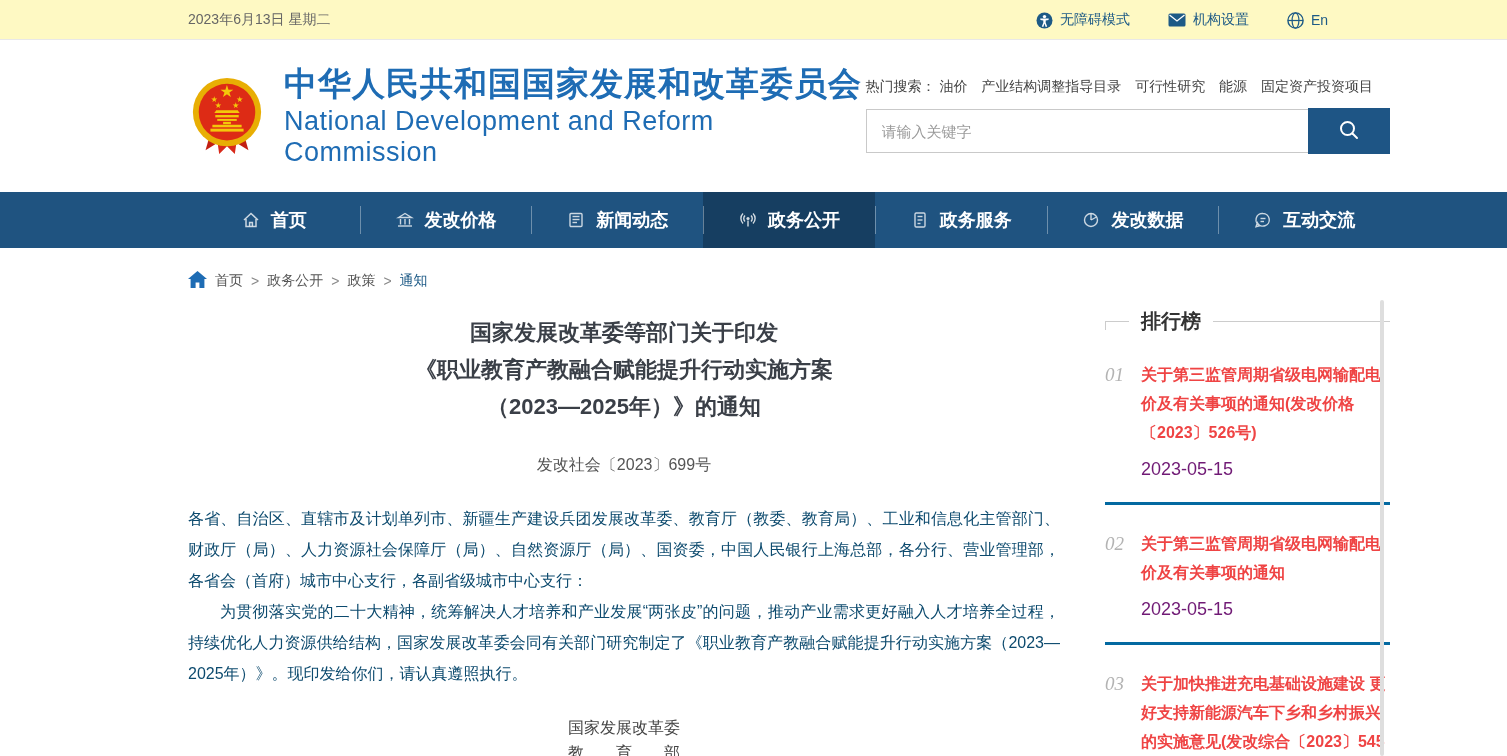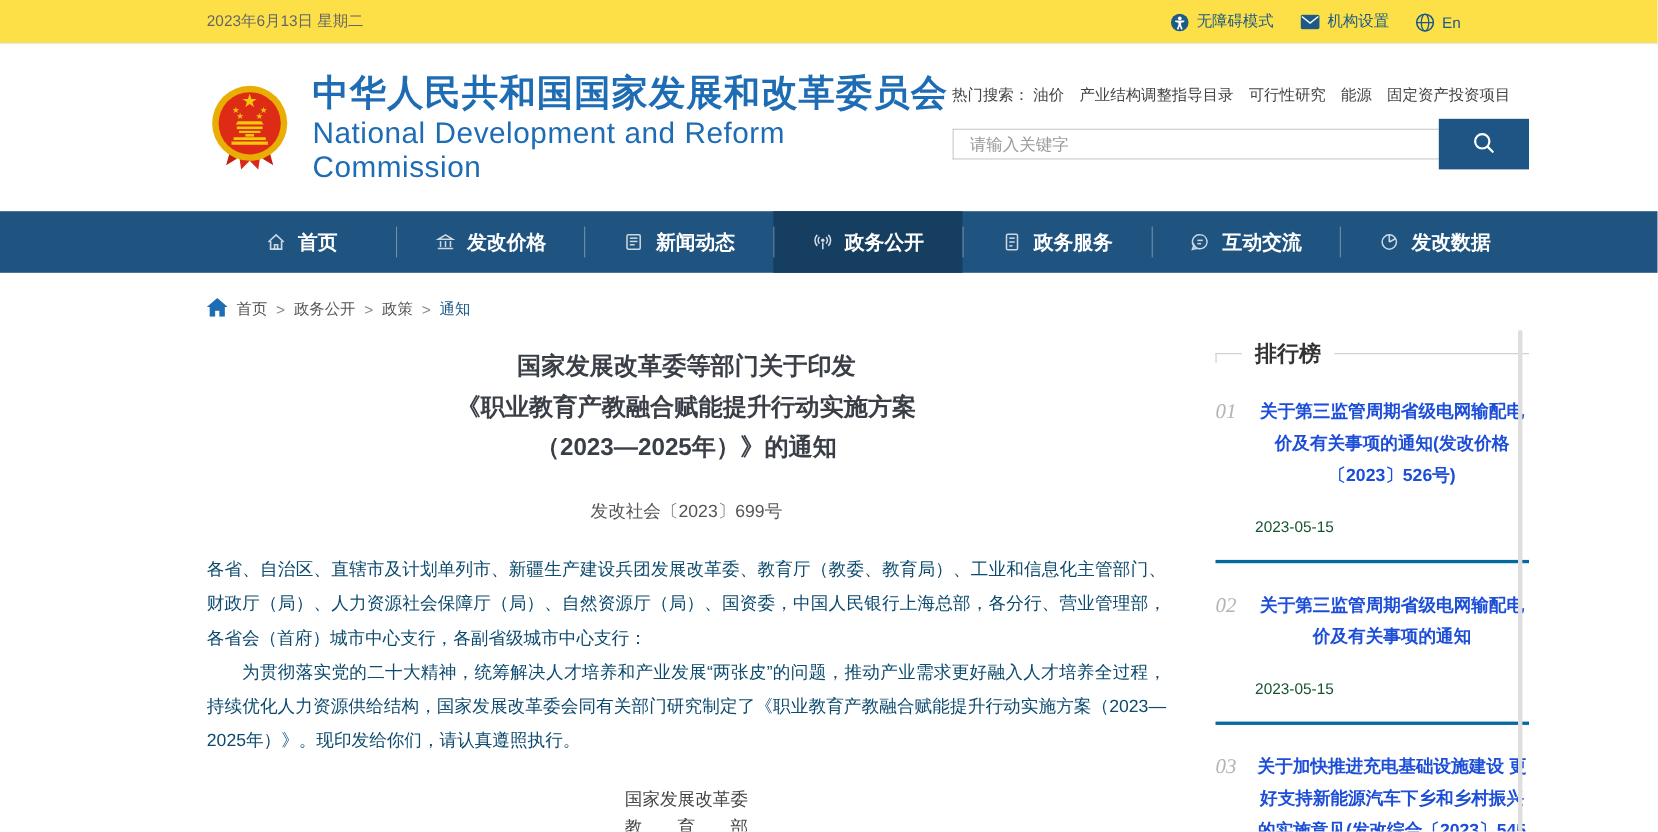--- a/index.html
+++ b/index.html
@@ -6,39 +6,39 @@
     --nav-bg:#1f5380; --nav-active:#163e61; --brand-blue:#1e6cb4; --btn-blue:#1e5585;
     --topbar-blue:#1d5a86; --text-main:#333333; --text-soft:#555555; --text-light:#999999;
     --border-light:#e8e8e8;
   }
   *{margin:0;padding:0;box-sizing:border-box;}
   html,body{width:1507px;height:756px;overflow:hidden;background:#fff;
     font-family:"Liberation Sans","DejaVu Sans",sans-serif;color:var(--text-main);}
   .inner{width:1202px;margin-left:188px;position:relative;}
 
   
-  .topbar{height:40px;border-bottom:1px solid var(--border-light);background:#fde047;}
+  .topbar{height:40px;border-bottom:1px solid var(--border-light);background:#fef9c3;}
   .topbar .inner{height:40px;display:flex;align-items:center;justify-content:space-between;}
   .topbar-date{font-size:14px;color:#666;}
-  .topbar-links{display:flex;align-items:center;gap:24px;padding-right:62px;}
+  .topbar-links{display:flex;align-items:center;gap:38px;padding-right:62px;}
   .tlink{display:flex;align-items:center;gap:7px;font-size:14px;color:var(--topbar-blue);cursor:pointer;text-decoration:none;}
   .tlink svg{display:block;}
 
   
   .header{height:152px;background:#fff;}
   .header .inner{height:152px;display:flex;align-items:center;justify-content:space-between;}
   .brand{display:flex;align-items:center;gap:18px;}
   .emblem svg{display:block;}
   .brand-zh{font-size:33px;font-weight:bold;color:var(--brand-blue);letter-spacing:1px;line-height:40px;}
   .brand-en{font-size:27px;color:var(--brand-blue);letter-spacing:0.5px;margin-top:2px;}
   .header-right{width:532px;}
   .hot-search{font-size:14px;color:#444;margin-bottom:12px;white-space:nowrap;}
   .hs-term{color:#444;text-decoration:none;margin-right:10px;cursor:pointer;margin-top:44px;}
   .search-row{display:flex;align-items:center;}
-  .search-input{flex:1;height:28px;border:1px solid #c9c9c9;border-right:none;font-size:15px;
+  .search-input{flex:1;height:44px;border:1px solid #c9c9c9;border-right:none;font-size:15px;
     padding:0 15px;color:#333;outline:none;font-family:inherit;}
   .search-input::placeholder{color:#9a9a9a;}
   .search-btn{width:82px;height:46px;background:var(--btn-blue);border:none;cursor:pointer;
     display:flex;align-items:center;justify-content:center;}
 
   
   .nav{height:56px;background:var(--nav-bg);}
   .nav .inner{height:56px;display:flex;}
   .nav-item{flex:1;display:flex;align-items:center;justify-content:center;gap:10px;cursor:pointer;
     color:#fff;font-size:18px;font-weight:bold;position:relative;}
@@ -68,22 +68,22 @@
   .aside{width:285px;padding-top:14px;position:relative;}
   .rank-header{display:flex;align-items:center;gap:12px;height:30px;}
   .rank-corner{width:24px;height:9px;border-top:1px solid #ccc;border-left:1px solid #ccc;margin-top:9px;}
   .rank-title-text{font-size:20px;font-weight:bold;color:#333;white-space:nowrap;}
   .rank-line{flex:1;height:1px;background:#ccc;}
   .rank-item{display:flex;padding:24px 0 22px 0;border-bottom:3px solid #0369a1;}
   .rank-item:last-child{border-bottom:none;}
   .rank-num{width:36px;font-family:"Liberation Serif","DejaVu Serif",serif;font-style:italic;
     font-size:19px;color:#b3b3b3;line-height:29px;flex-shrink:0;}
   .rank-body{flex:1;cursor:pointer;}
-  .rank-item-title{font-size:16px;font-weight:bold;color:#1d4ed8;line-height:29px;text-align:center;}
-  .rank-item-date{font-size:14px;color:#14532d;margin-top:24px;}
+  .rank-item-title{font-size:16px;font-weight:bold;color:#ef4444;line-height:29px;}
+  .rank-item-date{font-size:18px;color:#701a75;margin-top:12px;}
 
   .sidebar-scrollbar{position:absolute;left:1380px;top:300px;width:4px;height:456px;background:#dedede;border-radius:2px;}
 </style>
 </head>
 <body>
 
 <div class="topbar">
   <div class="inner">
     <span class="topbar-date">2023年6月13日 星期二</span>
     <div class="topbar-links">
@@ -225,36 +225,36 @@
             <line x1="7.5" y1="6.5" x2="12.5" y2="6.5"></line>
             <line x1="7.5" y1="10" x2="12.5" y2="10"></line>
             <line x1="7.5" y1="13.5" x2="10.5" y2="13.5"></line>
           </svg>
         </span>
       <span>政务服务</span>
     </div>
     <div class="nav-item">
       <span>
           <svg width="20" height="20" viewBox="0 0 20 20" fill="none" stroke="rgba(255,255,255,.85)" stroke-width="1.4">
+            <circle cx="10" cy="10" r="6.5"></circle>
+            <line x1="10" y1="10" x2="10" y2="3.5"></line>
+            <line x1="10" y1="10" x2="15.5" y2="7"></line>
+          </svg>
+        </span>
+      <span>发改数据</span>
+    </div>
+    <div class="nav-item">
+      <span>
+          <svg width="20" height="20" viewBox="0 0 20 20" fill="none" stroke="rgba(255,255,255,.85)" stroke-width="1.4">
             <path d="M10 3.5 a6.3 6.3 0 1 1 -5.6 9.2 L3 16.8 l4.2-1.1 A6.3 6.3 0 0 1 10 3.5 z"></path>
             <line x1="7.5" y1="8.5" x2="12.5" y2="8.5"></line>
             <line x1="7.5" y1="11.5" x2="11" y2="11.5"></line>
           </svg>
         </span>
       <span>互动交流</span>
-    </div>
-    <div class="nav-item">
-      <span>
-          <svg width="20" height="20" viewBox="0 0 20 20" fill="none" stroke="rgba(255,255,255,.85)" stroke-width="1.4">
-            <circle cx="10" cy="10" r="6.5"></circle>
-            <line x1="10" y1="10" x2="10" y2="3.5"></line>
-            <line x1="10" y1="10" x2="15.5" y2="7"></line>
-          </svg>
-        </span>
-      <span>发改数据</span>
     </div>
   </div>
 </nav>
 
 <div class="content inner">
 
   <div class="breadcrumb">
     <span><svg width="19" height="17" viewBox="0 0 19 17">
           <path d="M9.5 0 L19 8 h-2.6 v9 h-5 v-5.5 h-3.8 V17 h-5 V8 H0 Z" fill="#1e6cb4"></path>
         </svg></span>

